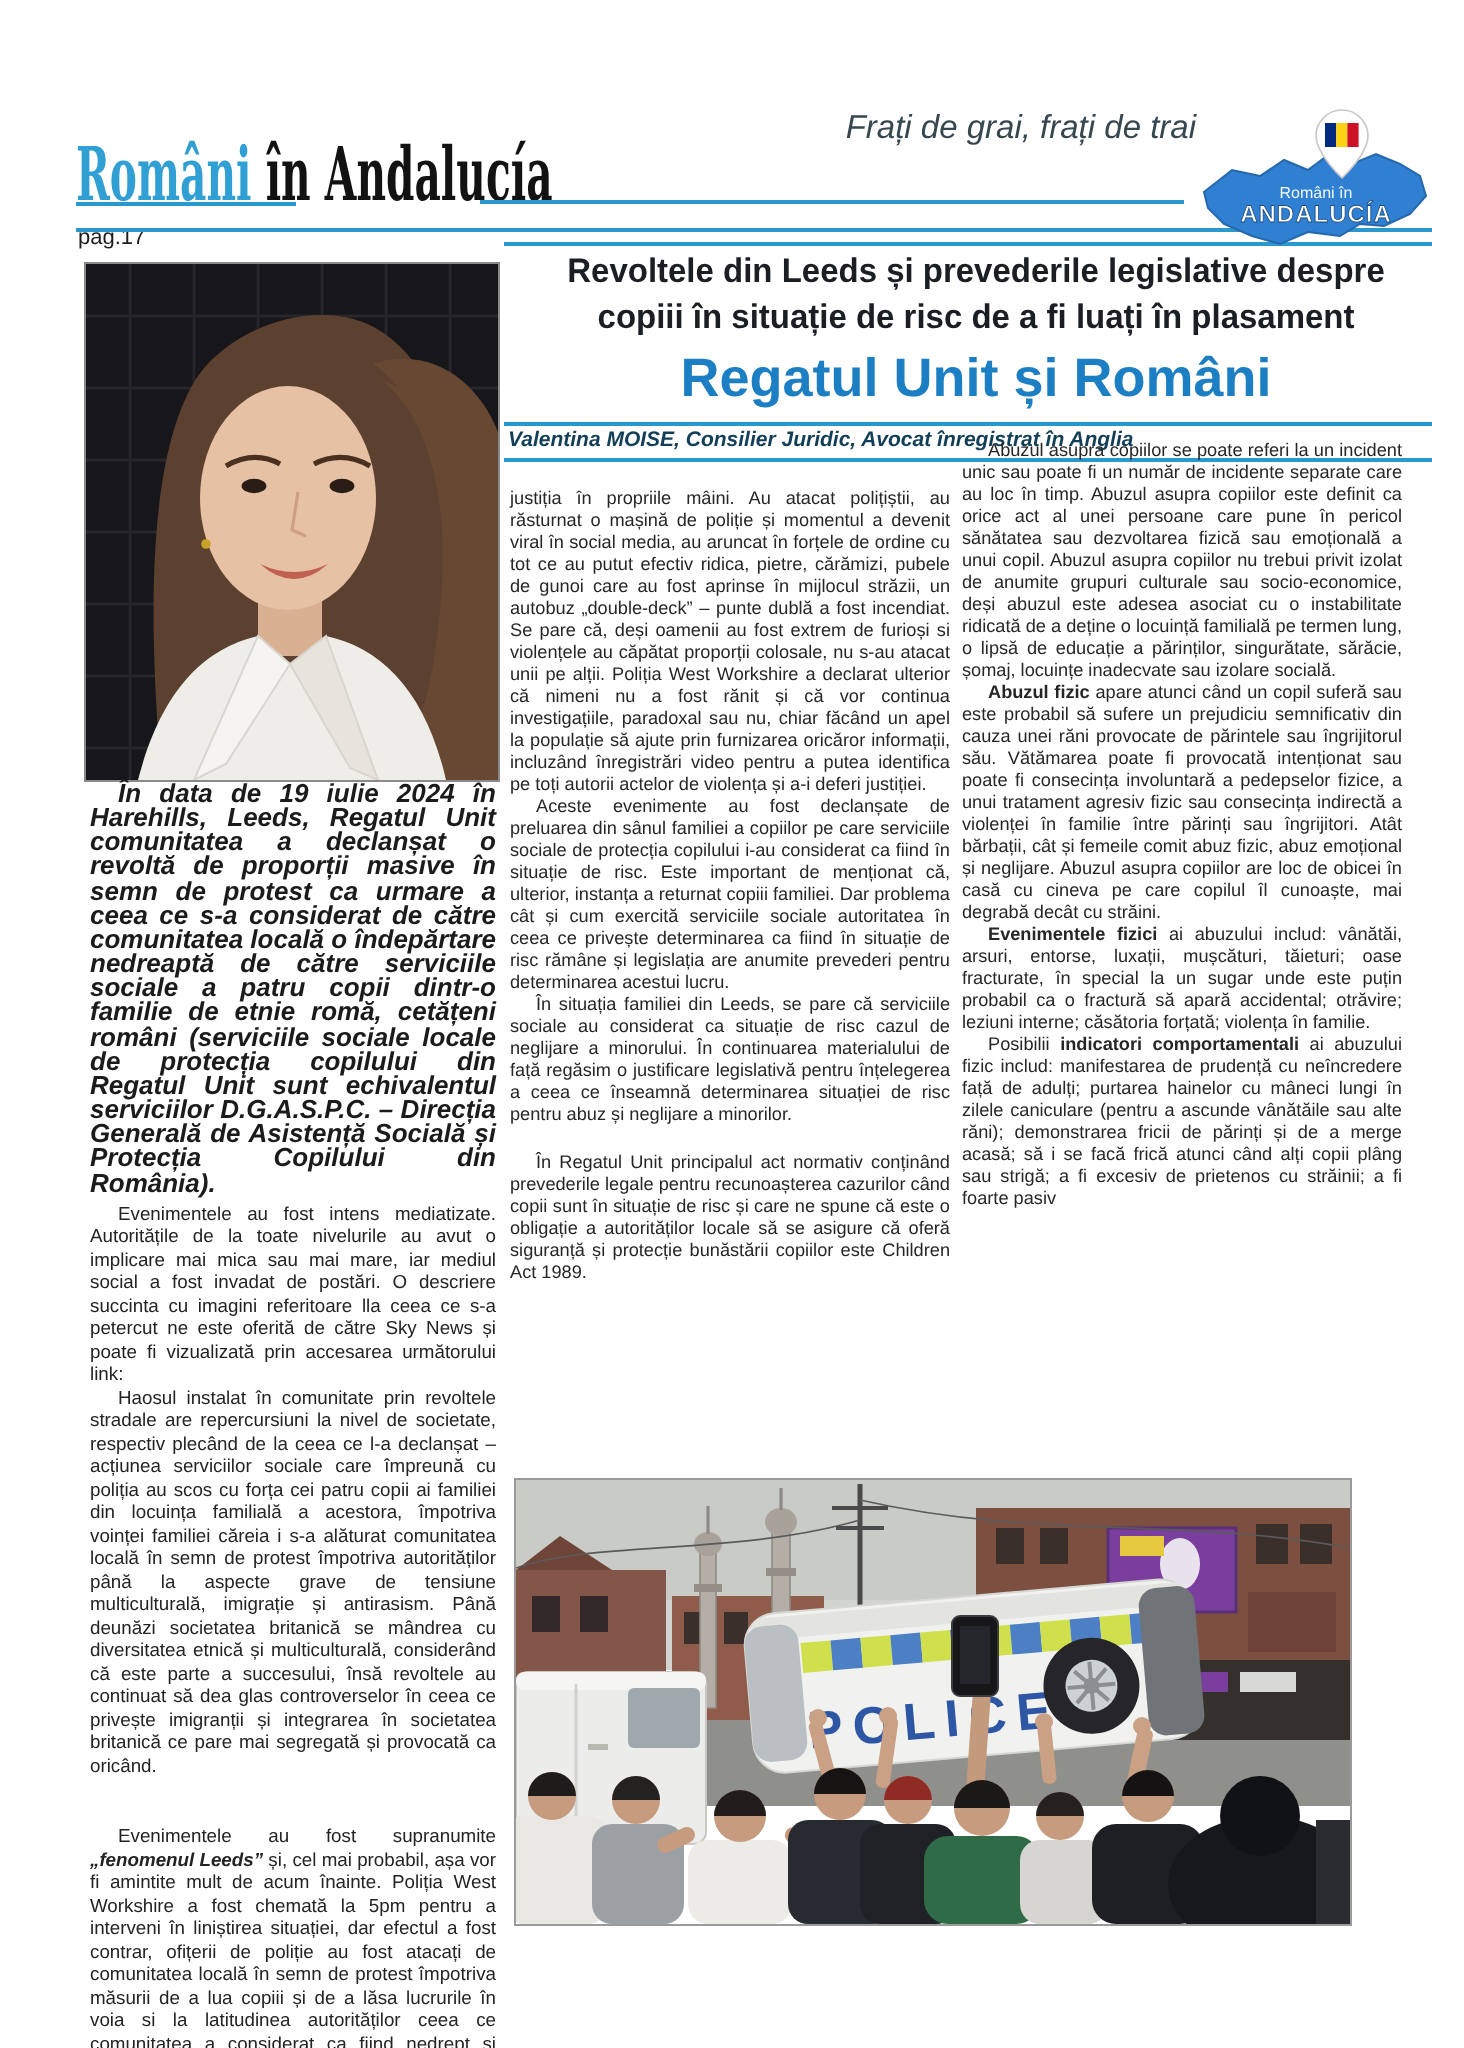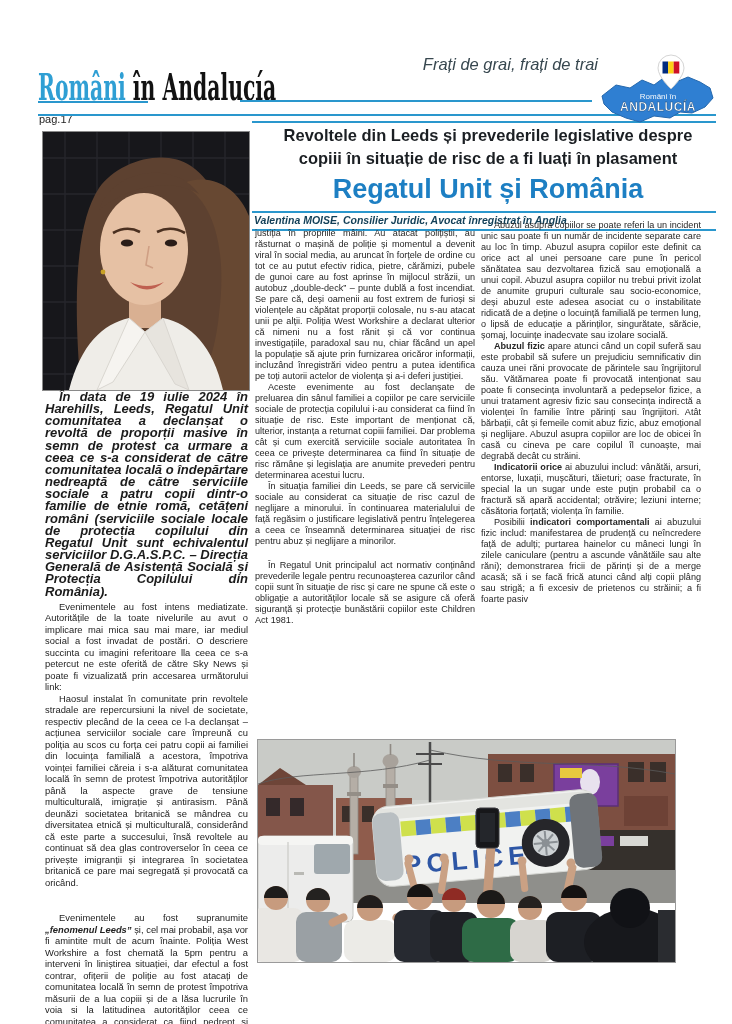--- a/index.html
+++ b/index.html
@@ -24,21 +24,21 @@
   .byline{position:absolute;left:254px;top:214px;width:460px;font-size:10.5px;font-weight:bold;
           font-style:italic;color:#123f57;}
   
   .col{position:absolute;}
   .col p{margin:0;text-align:justify;}
   .left-col{left:45px;top:391px;width:203px;}
   .left-col p{font-size:9.4px;line-height:11.5px;text-indent:14px;color:#232323;}
   .left-col p.intro{font-size:13px;line-height:12.15px;font-weight:bold;font-style:italic;
                     color:#1b1b1b;margin-bottom:3px;}
   .left-col p.gap-top{margin-top:24px;}
-  .mid-col{left:255px;top:228px;width:220px;}
+  .mid-col{left:255px;top:244px;width:220px;}
   .right-col{left:481px;top:220px;width:220px;}
   .mid-col p,.right-col p{font-size:9.1px;line-height:11px;text-indent:13px;color:#262626;}
   .mid-col p.no-indent{text-indent:0;}
   .mb10{margin-bottom:10px;}.mb14{margin-bottom:14px;}.mb15{margin-bottom:15px;}
   .bold{font-weight:bold;}
   
   .portrait{position:absolute;left:42px;top:131px;width:206px;height:258px;border:1px solid #8a8a8a;}
   .riot{position:absolute;left:257px;top:739px;width:417px;height:222px;border:1px solid #9a9a9a;}
 </style>
 </head>
@@ -64,21 +64,21 @@
       <rect x="4.5" y="6.5" width="5.6" height="12" fill="#002B7F"></rect>
       <rect x="10.1" y="6.5" width="5.6" height="12" fill="#FCD116"></rect>
       <rect x="15.7" y="6.5" width="5.6" height="12" fill="#CE1126"></rect>
     </g>
   </svg>
 
   <div class="rule" style="left:252px;top:121px;width:464px;"></div>
   <div class="titleblock">
     <div class="title-line">Revoltele din Leeds și prevederile legislative despre</div>
     <div class="title-line">copiii în situație de risc de a fi luați în plasament</div>
-    <div class="subtitle">Regatul Unit și România</div>
+    <div class="subtitle">Regatul Unit și Români</div>
   </div>
   <div class="rule" style="left:252px;top:211px;width:464px;height:1.6px;"></div>
   <div class="byline">Valentina MOISE, Consilier Juridic, Avocat înregistrat în Anglia</div>
   <div class="rule" style="left:252px;top:229px;width:464px;height:1.6px;"></div>
 
   <svg class="portrait" viewBox="0 0 206 258">
     <rect x="0" y="0" width="206" height="258" fill="#17171b"></rect>
     <path d="M22,0V258 M54,0V258 M86,0V258 M118,0V258 M150,0V258 M182,0V258 M0,26H206 M0,62H206 M0,98H206 M0,134H206 M0,170H206 M0,206H206 M0,242H206" stroke="#2d2d33" stroke-width="1.4" opacity="0.7"></path>
     <g>
       <path d="M38,258 C30,170 32,92 56,56 C76,28 122,16 148,34 C178,54 186,96 180,152 C176,202 170,236 164,258 Z" fill="#5d4130"></path>
@@ -103,27 +103,27 @@
     <p class="intro">În data de 19 iulie 2024 în Harehills, Leeds, Regatul Unit comunitatea a declanșat o revoltă de proporții masive în semn de protest ca urmare a ceea ce s-a considerat de către comunitatea locală o îndepărtare nedreaptă de către serviciile sociale a patru copii dintr-o familie de etnie romă, cetățeni români (serviciile sociale locale de protecția copilului din Regatul Unit sunt echivalentul serviciilor D.G.A.S.P.C. – Direcția Generală de Asistență Socială și Protecția Copilului din România).</p>
     <p>Evenimentele au fost intens mediatizate. Autoritățile de la toate nivelurile au avut o implicare mai mica sau mai mare, iar mediul social a fost invadat de postări. O descriere succinta cu imagini referitoare lla ceea ce s-a petercut ne este oferită de către Sky News și poate fi vizualizată prin accesarea următorului link:</p>
     <p>Haosul instalat în comunitate prin revoltele stradale are repercursiuni la nivel de societate, respectiv plecând de la ceea ce l-a declanșat – acțiunea serviciilor sociale care împreună cu poliția au scos cu forța cei patru copii ai familiei din locuința familială a acestora, împotriva voinței familiei căreia i s-a alăturat comunitatea locală în semn de protest împotriva autorităților până la aspecte grave de tensiune multiculturală, imigrație și antirasism. Până deunăzi societatea britanică se mândrea cu diversitatea etnică și multiculturală, considerând că este parte a succesului, însă revoltele au continuat să dea glas controverselor în ceea ce privește imigranții și integrarea în societatea britanică ce pare mai segregată și provocată ca oricând.</p>
     <p class="gap-top"><span>Evenimentele au fost supranumite </span><span class="bold" style="font-style:italic;">„fenomenul Leeds”</span><span> și, cel mai probabil, așa vor fi amintite mult de acum înainte. Poliția West Workshire a fost chemată la 5pm pentru a interveni în liniștirea situației, dar efectul a fost contrar, ofițerii de poliție au fost atacați de comunitatea locală în semn de protest împotriva măsurii de a lua copiii și de a lăsa lucrurile în voia si la latitudinea autorităților ceea ce comunitatea a considerat ca fiind nedrept și pentru care a luat</span></p>
   </div>
 
   <div class="col mid-col">
     <p class="no-indent">justiția în propriile mâini. Au atacat polițiștii, au răsturnat o mașină de poliție și momentul a devenit viral în social media, au aruncat în forțele de ordine cu tot ce au putut efectiv ridica, pietre, cărămizi, pubele de gunoi care au fost aprinse în mijlocul străzii, un autobuz „double-deck” – punte dublă a fost incendiat. Se pare că, deși oamenii au fost extrem de furioși si violențele au căpătat proporții colosale, nu s-au atacat unii pe alții. Poliția West Workshire a declarat ulterior că nimeni nu a fost rănit și că vor continua investigațiile, paradoxal sau nu, chiar făcând un apel la populație să ajute prin furnizarea oricăror informații, incluzând înregistrări video pentru a putea identifica pe toți autorii actelor de violența și a-i deferi justiției.</p>
     <p>Aceste evenimente au fost declanșate de preluarea din sânul familiei a copiilor pe care serviciile sociale de protecția copilului i-au considerat ca fiind în situație de risc. Este important de menționat că, ulterior, instanța a returnat copiii familiei. Dar problema cât și cum exercită serviciile sociale autoritatea în ceea ce privește determinarea ca fiind în situație de risc rămâne și legislația are anumite prevederi pentru determinarea acestui lucru.</p>
     <p>În situația familiei din Leeds, se pare că serviciile sociale au considerat ca situație de risc cazul de neglijare a minorului. În continuarea materialului de față regăsim o justificare legislativă pentru înțelegerea a ceea ce înseamnă determinarea situației de risc pentru abuz și neglijare a minorilor.</p>
-    <p class="gap-top" style="margin-top:13px;">În Regatul Unit principalul act normativ conținând prevederile legale pentru recunoașterea cazurilor când copii sunt în situație de risc și care ne spune că este o obligație a autorităților locale să se asigure că oferă siguranță și protecție bunăstării copiilor este Children Act 1981.</p>
+    <p class="gap-top" style="margin-top:13px;">În Regatul Unit principalul act normativ conținând prevederile legale pentru recunoașterea cazurilor când copii sunt în situație de risc și care ne spune că este o obligație a autorităților locale să se asigure că oferă siguranță și protecție bunăstării copiilor este Children Act 1989.</p>
   </div>
 
   <div class="col right-col">
     <p class="mb10">Abuzul asupra copiilor se poate referi la un incident unic sau poate fi un număr de incidente separate care au loc în timp. Abuzul asupra copiilor este definit ca orice act al unei persoane care pune în pericol sănătatea sau dezvoltarea fizică sau emoțională a unui copil. Abuzul asupra copiilor nu trebui privit izolat de anumite grupuri culturale sau socio-economice, deși abuzul este adesea asociat cu o instabilitate ridicată de a deține o locuință familială pe termen lung, o lipsă de educație a părinților, singurătate, sărăcie, șomaj, locuințe inadecvate sau izolare socială.</p>
     <p class="mb14"><span class="bold">Abuzul fizic</span><span> apare atunci când un copil suferă sau este probabil să sufere un prejudiciu semnificativ din cauza unei răni provocate de părintele sau îngrijitorul său. Vătămarea poate fi provocată intenționat sau poate fi consecința involuntară a pedepselor fizice, a unui tratament agresiv fizic sau consecința indirectă a violenței în familie între părinți sau îngrijitori. Atât bărbații, cât și femeile comit abuz fizic, abuz emoțional și neglijare. Abuzul asupra copiilor are loc de obicei în casă cu cineva pe care copilul îl cunoaște, mai degrabă decât cu străini.</span></p>
-    <p class="mb15"><span class="bold">Indicatorii orice</span><span> ai abuzului includ: vânătăi, arsuri, entorse, luxații, mușcături, tăieturi; oase fracturate, în special la un sugar unde este puțin probabil ca o fractură să apară accidental; otrăvire; leziuni interne; căsătoria forțată; violența în familie.</span></p>
+    <p class="mb15"><span class="bold">Evenimentele fizici</span><span> ai abuzului includ: vânătăi, arsuri, entorse, luxații, mușcături, tăieturi; oase fracturate, în special la un sugar unde este puțin probabil ca o fractură să apară accidental; otrăvire; leziuni interne; căsătoria forțată; violența în familie.</span></p>
     <p><span>Posibilii </span><span class="bold">indicatori comportamentali</span><span> ai abuzului fizic includ: manifestarea de prudență cu neîncredere față de adulți; purtarea hainelor cu mâneci lungi în zilele caniculare (pentru a ascunde vânătăile sau alte răni); demonstrarea fricii de părinți și de a merge acasă; să i se facă frică atunci când alți copii plâng sau strigă; a fi excesiv de prietenos cu străinii; a fi foarte pasiv</span></p>
   </div>
 
   <svg class="riot" viewBox="0 0 417 222">
     <rect x="0" y="0" width="417" height="95" fill="#c9cbc7"></rect>
     <rect x="0" y="60" width="417" height="35" fill="#d2d4d0"></rect>
     <rect x="0" y="118" width="417" height="45" fill="#8f8f8b"></rect>
     <g>
       <rect x="0" y="45" width="75" height="75" fill="#84564a"></rect>
       <path d="M0,45 L22,28 L48,45 Z" fill="#6e4538"></path>

